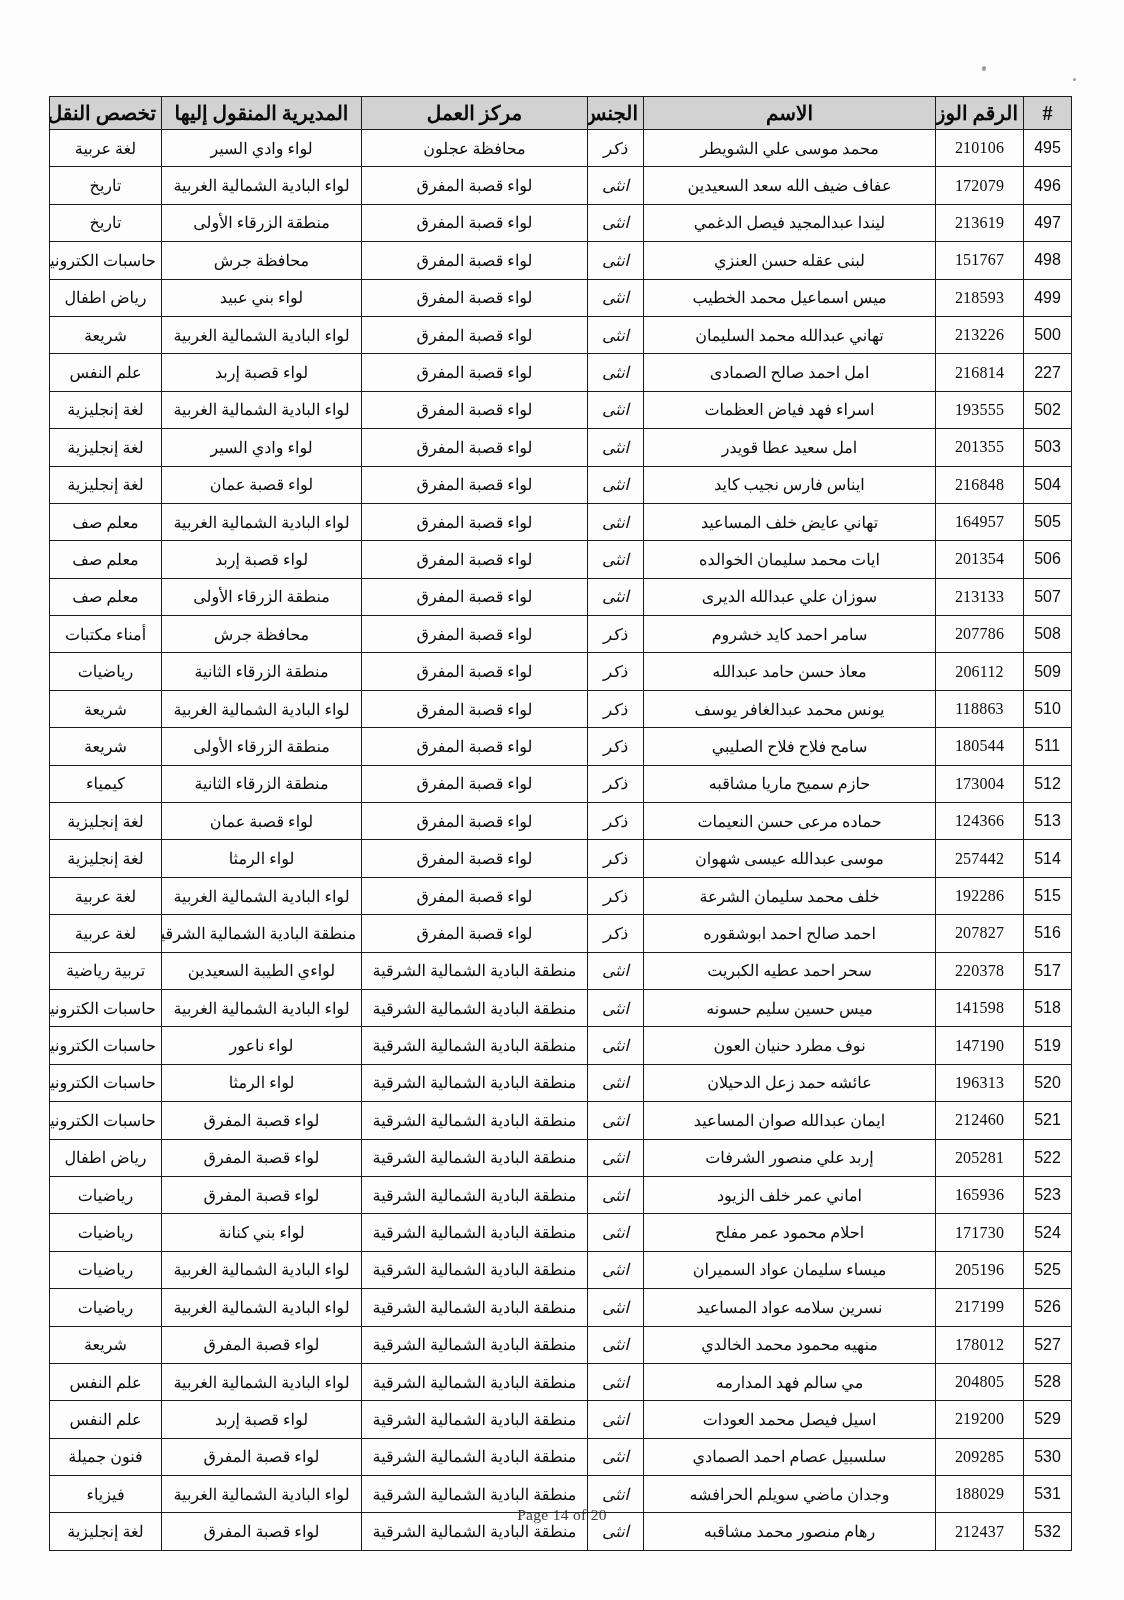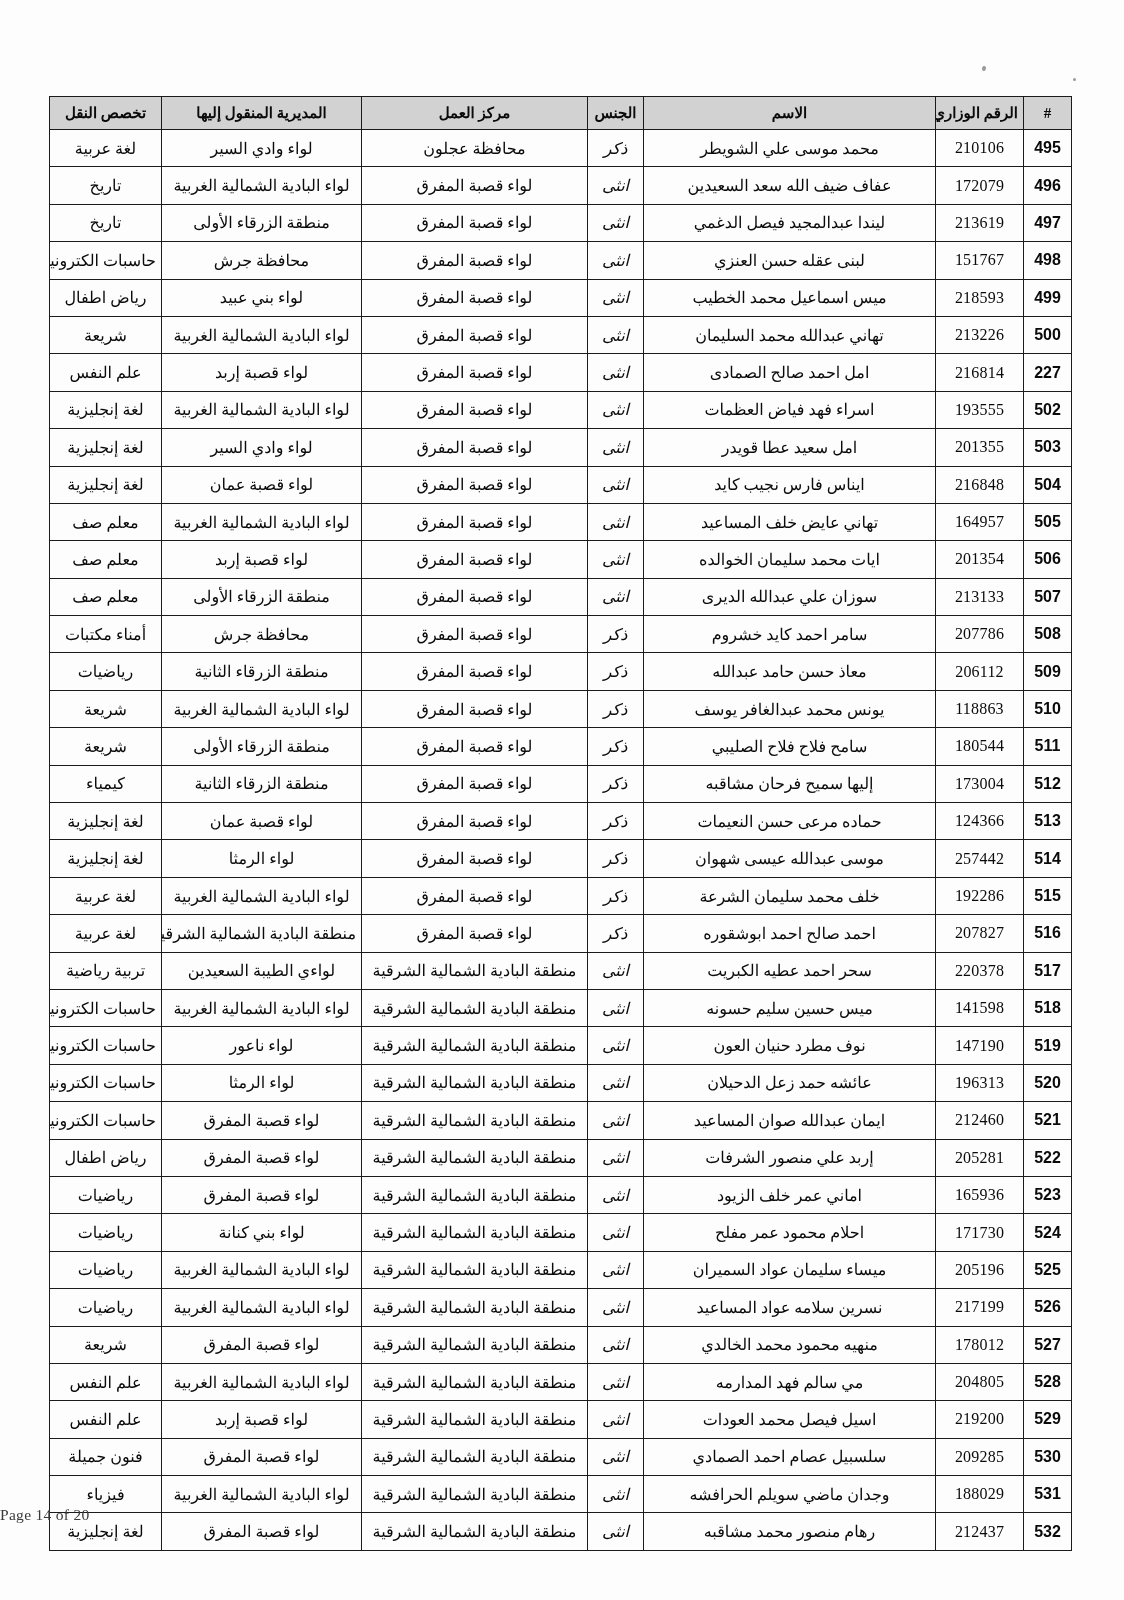--- a/index.html
+++ b/index.html
@@ -51,21 +51,21 @@
     padding: 0 5px;
     text-align: center;
     vertical-align: middle;
     white-space: nowrap;
     overflow: hidden;
   }
 
   table.roster thead th {
     background: #d2d2d2;
     font-weight: 700;
-    font-size: 15px;
+    font-size: 20px;
     height: 32px;
     line-height: 32px;
     letter-spacing: 0;
   }
 
   table.roster tbody td {
     height: 36.4px;
     font-size: 16px;
     background: #fdfdfd;
   }
@@ -75,42 +75,42 @@
   col.c-ministry   { width: 88px; }
   col.c-name       { width: 292px; }
   col.c-gender     { width: 56px; }
   col.c-workplace  { width: 226px; }
   col.c-directorate{ width: 200px; }
   col.c-specialty  { width: 112px; }
 
   td.idx {
     font-family: "Liberation Sans", sans-serif;
     font-size: 17px;
-    font-weight: 700;
+    font-weight: 400;
   }
   td.min-no {
     font-family: Liberation Serif, serif;
     font-size: 17.5px;
     letter-spacing: 0.2px;
   }
   td.name {
     text-align: center;
     font-size: 16.5px;
   }
   td.gender { font-size: 16px; font-style: italic; }
   td.workplace { font-size: 16px; }
   td.directorate { font-size: 16px; }
   td.specialty { font-size: 16px; }
 
   .footer {
     position: absolute;
     left: 0;
     right: 0;
     top: 1506px;
-    text-align: left;
+    text-align: center;
     direction: ltr;
     font-family: "Liberation Serif", serif;
     font-size: 15.5px;
     color: #3a3a3a;
     letter-spacing: 0.3px;
   }
 </style>
 </head>
 <body>
 
@@ -291,21 +291,21 @@
             <td class="min-no">180544</td>
             <td class="name">سامح فلاح فلاح الصليبي</td>
             <td class="gender">ذكر</td>
             <td class="workplace">لواء قصبة المفرق</td>
             <td class="directorate">منطقة الزرقاء الأولى</td>
             <td class="specialty">شريعة</td>
           </tr>
           <tr>
             <td class="idx">512</td>
             <td class="min-no">173004</td>
-            <td class="name">إليها سميح فرحان مشاقبه</td>
+            <td class="name">حازم سميح ماريا مشاقبه</td>
             <td class="gender">ذكر</td>
             <td class="workplace">لواء قصبة المفرق</td>
             <td class="directorate">منطقة الزرقاء الثانية</td>
             <td class="specialty">كيمياء</td>
           </tr>
           <tr>
             <td class="idx">513</td>
             <td class="min-no">124366</td>
             <td class="name">حماده مرعى حسن النعيمات</td>
             <td class="gender">ذكر</td>

